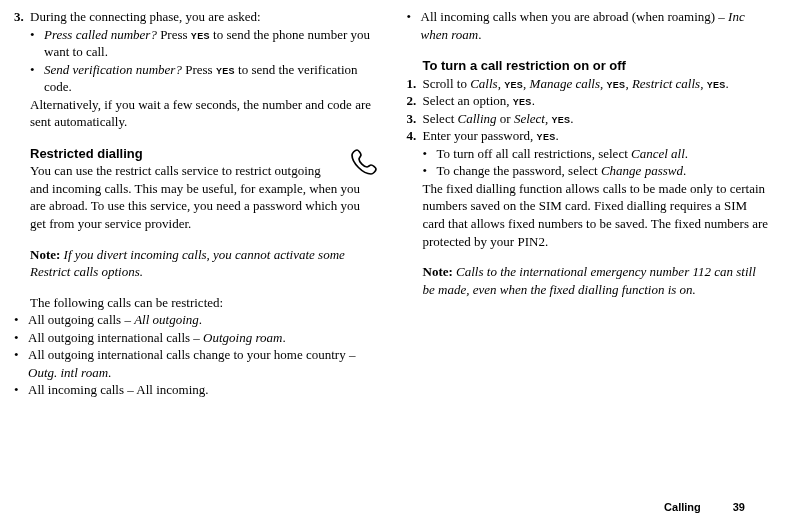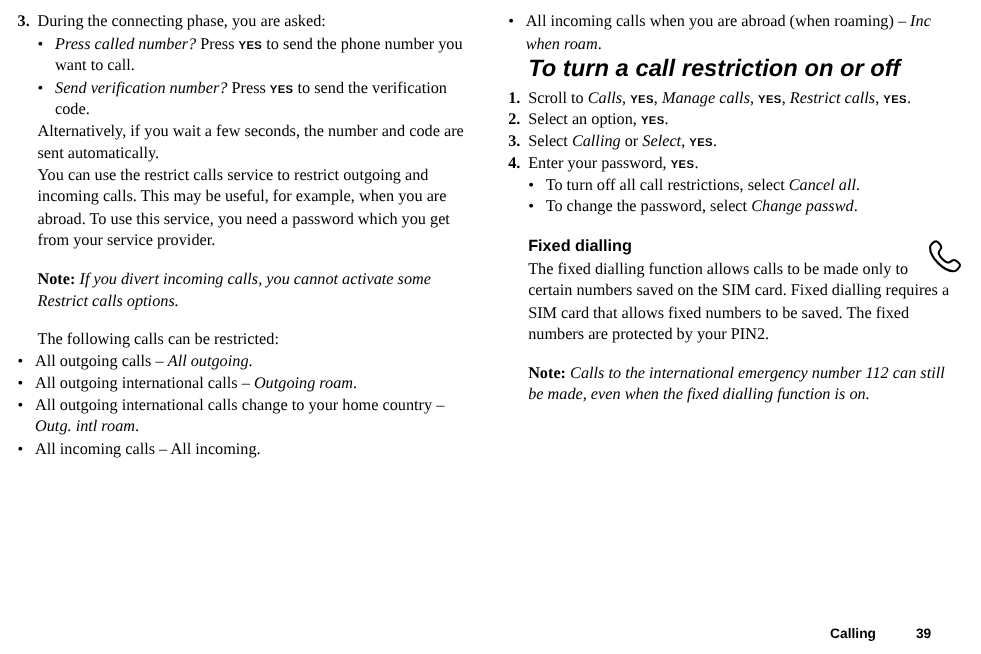--- a/index.html
+++ b/index.html
@@ -23,21 +23,21 @@
   }
   .ol-item { display: flex; }
   .ol-num { flex-shrink: 0; font-weight: bold; width: 16px; }
   .ol-body { flex: 1; }
   .bullet { display: flex; }
   .bullet-mark { width: 14px; flex-shrink: 0; }
   .bullet-body { flex: 1; }
   .indent-block { margin-left: 16px; }
   .sub-bullet { display: flex; margin-left: 16px; }
   .hdr { font-family: Arial, Helvetica, sans-serif; font-weight: bold; font-size: 13px; margin-top: 14px; }
-  .hdr-italic { font-family: Arial, Helvetica, sans-serif; font-weight: bold; font-style: italic; font-size: 19px; }
+  .hdr-italic { font-family: Arial, Helvetica, sans-serif; font-weight: bold; font-size: 13px; margin-top: 14px; }
   .yes { font-family: Arial, Helvetica, sans-serif; font-weight: bold; font-size: 9px; letter-spacing: 0.3px; }
   .note-label { font-weight: bold; }
   .note-text { font-style: italic; }
   .gap { margin-top: 13px; }
   .icon-right { float: right; margin-left: 6px; margin-top: 2px; }
   .icon-right svg { display: block; }
   .footer {
     position: absolute;
     bottom: 8px;
     right: 40px;
@@ -70,20 +70,28 @@
           <div class="bullet-mark">•</div>
           <div class="bullet-body">
             <span style="font-style:italic">Send verification number?</span><span> Press </span><span class="yes">YES</span><span> to send the verification code.</span>
           </div>
         </div>
 
         <div>Alternatively, if you wait a few seconds, the number and code are sent automatically.</div>
       </div>
     </div>
 
+    <div class="hdr indent-block">
+      <span class="icon-right">
+        <svg width="30" height="30" viewBox="0 0 30 30">
+            <path d="M8 3 C6 3 3 6 3 8 C3 16 14 27 22 27 C24 27 27 24 27 22 C27 21 24 18 22 18 C21 18 19 20 18 20 C15 20 10 15 10 12 C10 11 12 9 12 8 C12 6 9 3 8 3 Z" fill="#fff" stroke="#000" stroke-width="1.7"></path>
+          </svg>
+      </span>
+      <span>Restricted dialling</span>
+    </div>
     <div class="indent-block">You can use the restrict calls service to restrict outgoing and incoming calls. This may be useful, for example, when you are abroad. To use this service, you need a password which you get from your service provider.</div>
 
     <div class="indent-block gap">
       <span class="note-label">Note:</span><span class="note-text"> If you divert incoming calls, you cannot activate some Restrict calls options.</span>
     </div>
 
     <div class="indent-block gap">The following calls can be restricted:</div>
 
     <div class="bullet">
       <div class="bullet-mark">•</div>
@@ -143,28 +151,20 @@
 
     <div class="sub-bullet">
       <div class="bullet-mark">•</div>
       <div class="bullet-body"><span>To turn off all call restrictions, select </span><span style="font-style:italic">Cancel all</span><span>.</span></div>
     </div>
     <div class="sub-bullet">
       <div class="bullet-mark">•</div>
       <div class="bullet-body"><span>To change the password, select </span><span style="font-style:italic">Change passwd</span><span>.</span></div>
     </div>
 
-    <div class="hdr indent-block">
-      <span class="icon-right">
-        <svg width="30" height="30" viewBox="0 0 30 30">
-            <path d="M8 3 C6 3 3 6 3 8 C3 16 14 27 22 27 C24 27 27 24 27 22 C27 21 24 18 22 18 C21 18 19 20 18 20 C15 20 10 15 10 12 C10 11 12 9 12 8 C12 6 9 3 8 3 Z" fill="#fff" stroke="#000" stroke-width="1.7"></path>
-          </svg>
-      </span>
-      <span>Fixed dialling</span>
-    </div>
     <div class="indent-block">The fixed dialling function allows calls to be made only to certain numbers saved on the SIM card. Fixed dialling requires a SIM card that allows fixed numbers to be saved. The fixed numbers are protected by your PIN2.</div>
 
     <div class="indent-block gap">
       <span class="note-label">Note:</span><span class="note-text"> Calls to the international emergency number 112 can still be made, even when the fixed dialling function is on.</span>
     </div>
 
   </div>
 </div>
 
 <div class="footer">

